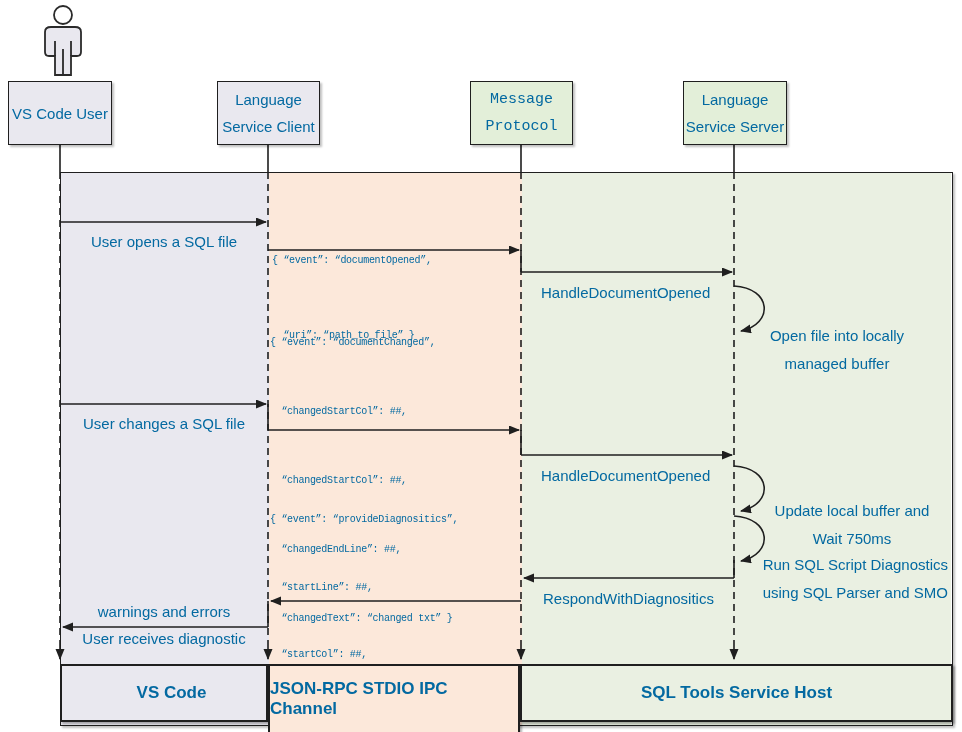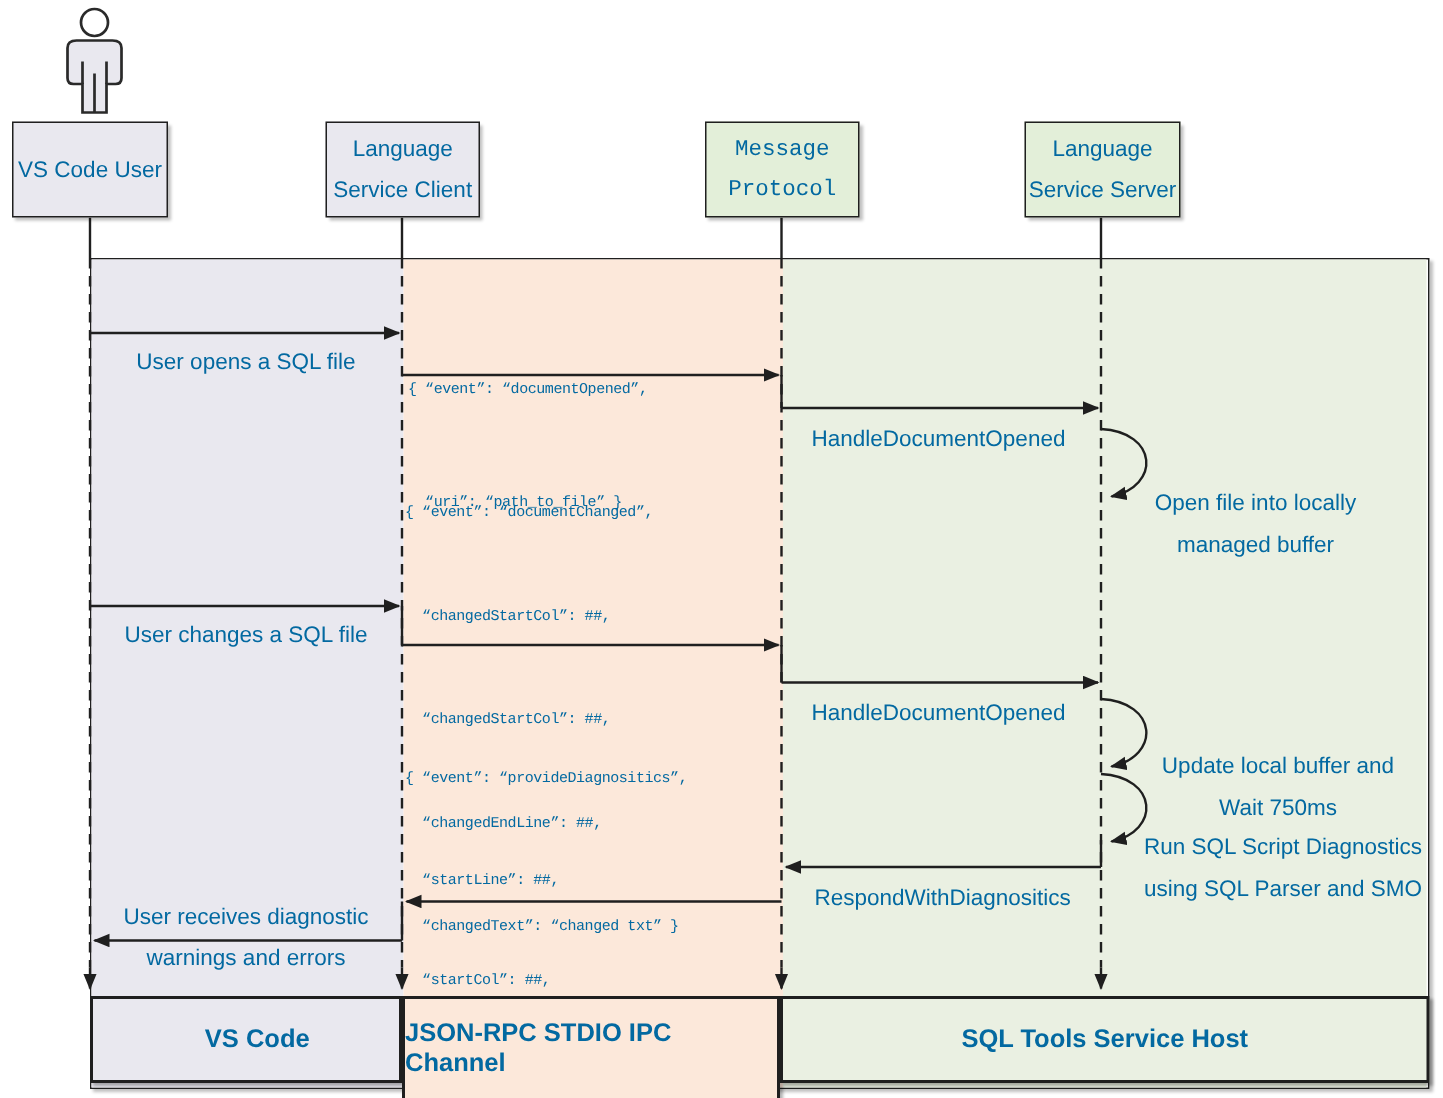--- a/index.html
+++ b/index.html
@@ -147,22 +147,22 @@
   <div class="lbl center" style="left:756px;width:192px;top:469px;line-height:28px;">
     <div>Update local buffer and</div>
     <div>Wait 750ms</div>
   </div>
   <div class="lbl center" style="left:756px;width:192px;top:523px;line-height:28px;text-align:right;">
     <div>Run SQL Script Diagnostics</div>
     <div>using SQL Parser and SMO</div>
   </div>
   <div class="lbl" style="left:543px;top:558px;text-align:right;">RespondWithDiagnositics</div>
   <div class="lbl center" style="left:60px;width:208px;top:571px;">
+    <div>warnings and errors</div>
     <div>User receives diagnostic</div>
-    <div>warnings and errors</div>
   </div>
 
   <div class="mono" style="left:272px;top:198px;line-height:25px;">
     <div>{ “event”: “documentOpened”,</div>
     <div>  “uri”: “path_to_file” }</div>
   </div>
   <div class="mono" style="left:270px;top:285px;line-height:23px;">
     <div>{ “event”: “documentChanged”,</div>
     <div>  “changedStartCol”: ##,</div>
     <div>  “changedStartCol”: ##,</div>

